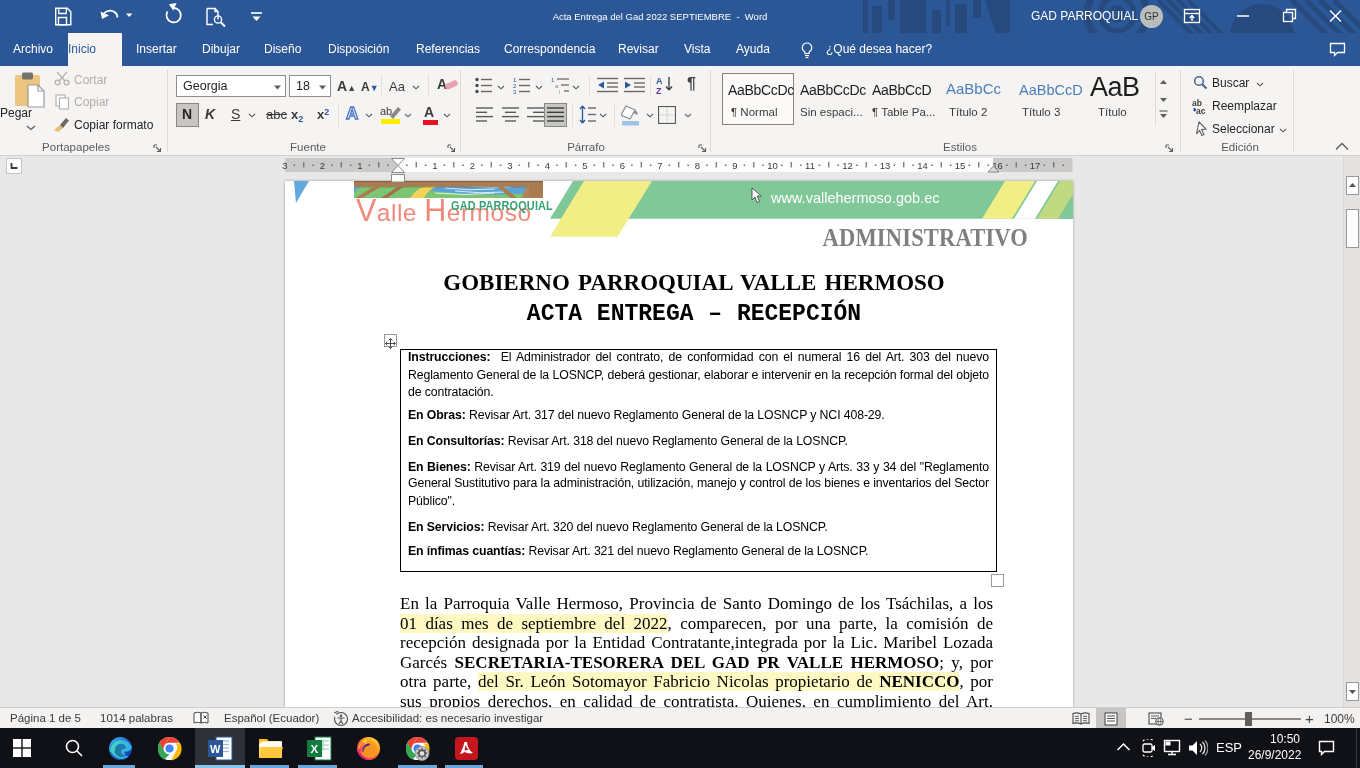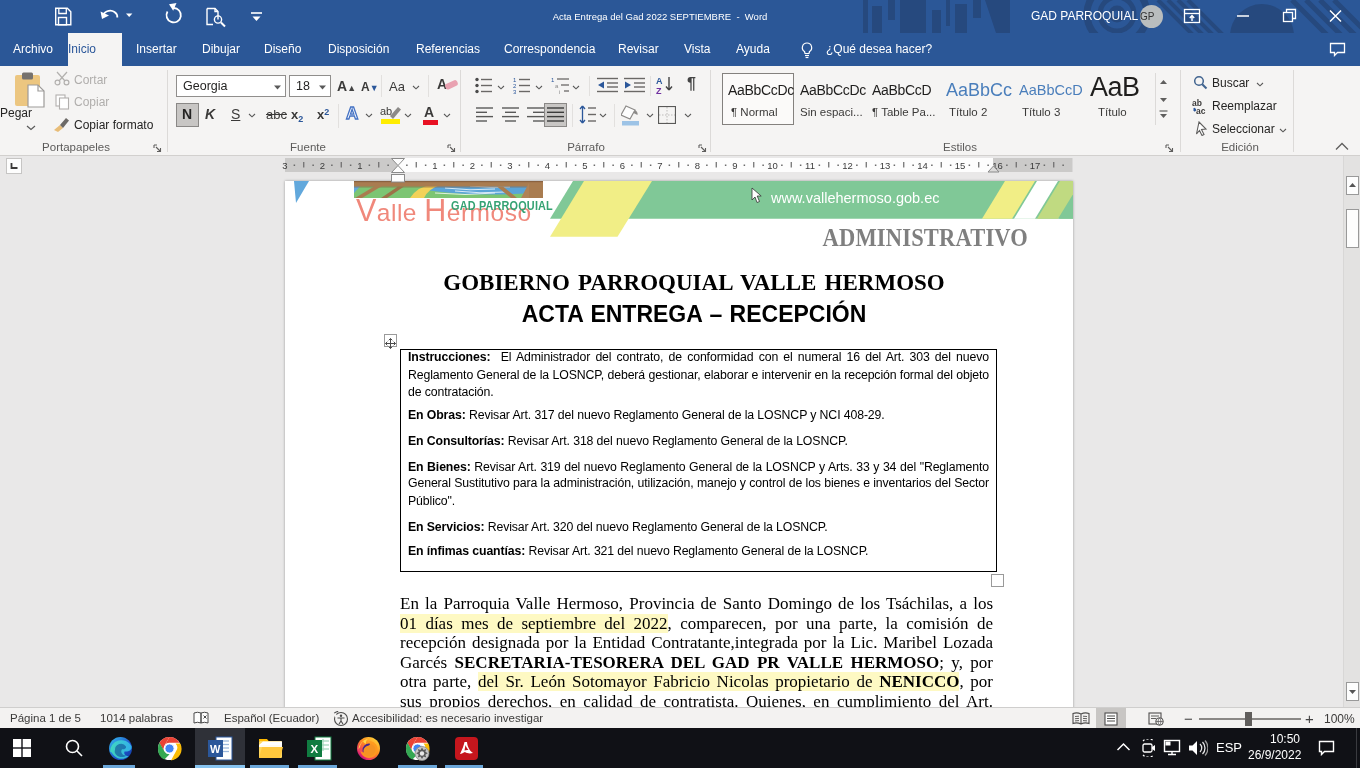--- a/index.html
+++ b/index.html
@@ -85,21 +85,21 @@
       <circle cx="218" cy="19.5" r="3.6"></circle>
       <line x1="221" y1="22.5" x2="225" y2="26.5" stroke-width="2"></line>
     </g>
     <g fill="#fff">
       <rect x="251" y="12.2" width="11" height="1.6"></rect>
       <path d="M252.5,16.5 l4,4.5 4,-4.5 z"></path>
     </g>
   </svg>
   <div class="ttl">Acta Entrega del Gad 2022 SEPTIEMBRE&nbsp; -&nbsp; Word</div>
   <div class="abs" style="left:1031px;top:9px;color:#fff;font-size:12px">GAD PARROQUIAL</div>
-  <div class="abs" style="left:1140px;top:5px;width:23px;height:23px;border-radius:50%;background:#b9bdbe;color:#333;font-size:10px;line-height:23px">GP</div>
+  <div class="abs" style="left:1140px;top:5px;width:23px;height:23px;border-radius:50%;background:#b9bdbe;color:#333;font-size:10px;text-align:center;line-height:23px">GP</div>
   <svg class="abs" id="winbtns" style="left:1180px;top:0" width="180" height="33" viewBox="0 0 180 33">
     <g fill="none" stroke="#fff" stroke-width="1.3">
       <rect x="4.5" y="9.5" width="15" height="13"></rect>
       <line x1="4.5" y1="13.5" x2="19.5" y2="13.5"></line>
       <path d="M12,21 v-5 M9.8,18 l2.2,-2.4 2.2,2.4" stroke-width="1.4"></path>
       <line x1="57" y1="16" x2="69" y2="16" stroke-width="1.5"></line>
       <rect x="103.5" y="12.5" width="9" height="9"></rect>
       <path d="M106.5,12.5 v-3 h9 v9 h-3"></path>
       <path d="M150,10.5 l11,11 M161,10.5 l-11,11" stroke-width="1.5"></path>
     </g>
@@ -363,21 +363,21 @@
     </svg>
   <div class="gsep" style="left:710px"></div>
 
   <div class="abs" style="left:722px;top:7px;width:72px;height:52px;border:1.5px solid #84817e;background:#fbfaf9"></div>
   <div class="abs" style="left:728px;top:16px;font-size:14px;color:#1f1e1d;letter-spacing:-0.3px">AaBbCcDc</div>
   <div class="abs" style="left:731px;top:40px;font-size:11.5px;color:#3b3a39">¶ Normal</div>
   <div class="abs" style="left:800px;top:16px;font-size:14px;color:#1f1e1d;letter-spacing:-0.3px">AaBbCcDc</div>
   <div class="abs" style="left:800px;top:40px;font-size:11.5px;color:#3b3a39">Sin espaci...</div>
   <div class="abs" style="left:872px;top:16px;font-size:14px;color:#1f1e1d;letter-spacing:-0.3px">AaBbCcD</div>
   <div class="abs" style="left:872px;top:40px;font-size:11.5px;color:#3b3a39">¶ Table Pa...</div>
-  <div class="abs" style="left:946px;top:14px;font-size:18px;color:#4a7ebb">AaBbCc</div>
+  <div class="abs" style="left:946px;top:14px;font-size:15px;color:#4a7ebb">AaBbCc</div>
   <div class="abs" style="left:949px;top:40px;font-size:11.5px;color:#3b3a39">Título 2</div>
   <div class="abs" style="left:1019px;top:16px;font-size:14.5px;color:#4a7ebb">AaBbCcD</div>
   <div class="abs" style="left:1022px;top:40px;font-size:11.5px;color:#3b3a39">Título 3</div>
   <div class="abs" style="left:1090px;top:6px;font-size:27px;color:#1f1e1d;letter-spacing:-0.5px">AaB</div>
   <div class="abs" style="left:1098px;top:40px;font-size:11.5px;color:#3b3a39">Título</div>
   <div class="abs" style="left:1155px;top:7px;width:17px;height:52px;border-left:1px solid #dcdad8"></div>
   <svg class="abs" style="left:1158px;top:12px" width="11" height="44" viewBox="0 0 11 44">
     <path d="M2,6 l3.5,-4 3.5,4 z" fill="#5f5e5d"></path>
     <path d="M2,20 l3.5,4 3.5,-4 z" fill="#5f5e5d"></path>
     <line x1="1.5" y1="33" x2="9.5" y2="33" stroke="#5f5e5d" stroke-width="1.2"></line>
@@ -451,21 +451,21 @@
       <polygon points="797,0 812,0 789,37.8 774,37.8" fill="#80c897"></polygon>
     </svg>
     <div class="abs" style="left:71px;top:12.5px;font-size:24.5px;color:#f0887b;font-family:'Liberation Sans';letter-spacing:0.5px"><span style="font-size:30.5px">V</span>alle <span style="font-size:30.5px">H</span>ermoso</div>
     <div class="abs" style="left:166px;top:18.5px;font-size:12.5px;font-weight:bold;color:#35a273;letter-spacing:0.2px;transform:scaleX(0.87);transform-origin:left">GAD PARROQUIAL</div>
     <svg class="abs" style="left:465px;top:6px" width="13" height="17" viewBox="0 0 13 17">
       <path d="M2,1 l0,12 3,-3 2,5.5 2.5,-1 -2.3,-5.5 4,0 z" fill="#fff" stroke="#333" stroke-width="0.8"></path>
     </svg>
     <div class="abs" style="left:486px;top:9.5px;font-size:14.5px;color:#fff">www.vallehermoso.gob.ec</div>
     <div class="abs" style="left:0;top:43px;width:743px;text-align:right;font-family:'Liberation Serif';font-weight:bold;font-size:25px;color:#7f7f7f;letter-spacing:0.2px;transform:scaleX(0.9);transform-origin:100% 0">ADMINISTRATIVO</div>
     <div class="abs" style="left:4px;top:89px;width:810px;text-align:center;font-family:'Liberation Serif';font-weight:bold;font-size:23px;color:#000;word-spacing:2.5px">GOBIERNO PARROQUIAL VALLE HERMOSO</div>
-    <div class="abs" style="left:4px;top:120px;width:810px;text-align:center;font-family:Liberation Sans, sans-serif;font-weight:bold;font-size:23px;color:#000;word-spacing:1px">ACTA ENTREGA – RECEPCIÓN</div>
+    <div class="abs" style="left:4px;top:120px;width:810px;text-align:center;font-family:Liberation Mono, monospace;font-weight:bold;font-size:23px;color:#000;word-spacing:1px">ACTA ENTREGA – RECEPCIÓN</div>
 
     <div class="abs" style="left:99px;top:153px;width:13px;height:13px;border:1px solid #9a9a9a;background:#fff">
       <svg width="11" height="11" viewBox="0 0 11 11">
           <path d="M5.5,0.5 v10 M0.5,5.5 h10 M5.5,0.5 l-1.8,1.8 M5.5,0.5 l1.8,1.8 M5.5,10.5 l-1.8,-1.8 M5.5,10.5 l1.8,-1.8 M0.5,5.5 l1.8,-1.8 M0.5,5.5 l1.8,1.8 M10.5,5.5 l-1.8,-1.8 M10.5,5.5 l-1.8,1.8" stroke="#4a4a4a" stroke-width="1" fill="none"></path>
         </svg>
     </div>
 
     <div class="abs" style="left:114.5px;top:168.9px;width:597px;height:223px;border:1.6px solid #000"></div>
     <div class="abs" style="left:705.5px;top:393.9px;width:13px;height:13px;border:1px solid #9a9a9a;background:#fff"></div>
     <div class="boxline jfull" style="top:168.9px"><b>Instrucciones:</b>&nbsp; El Administrador del contrato, de conformidad con el numeral 16 del Art. 303 del nuevo</div>

